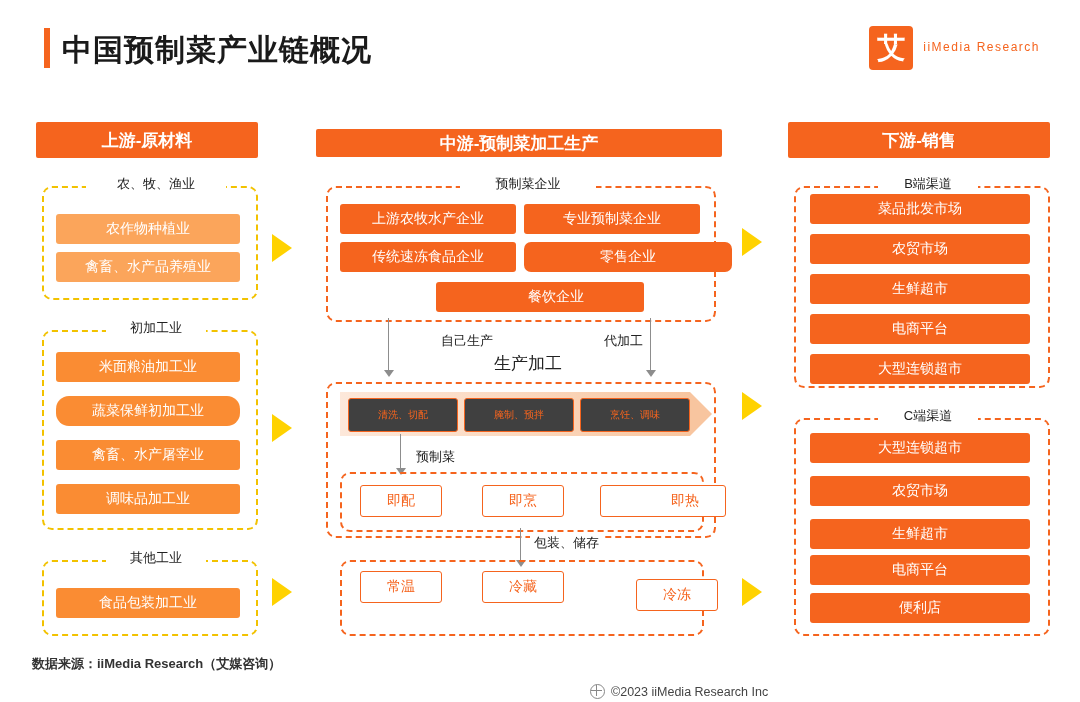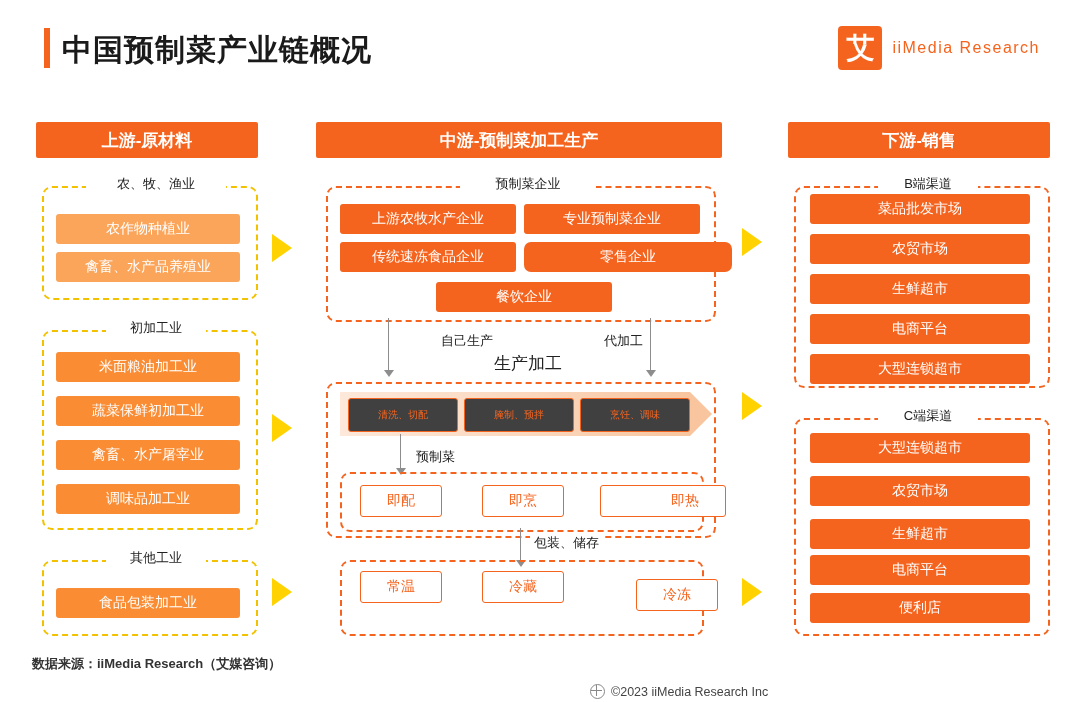--- a/index.html
+++ b/index.html
@@ -6,21 +6,21 @@
   body{width:1080px;height:702px;background:#ffffff;font-family:"Liberation Sans","DejaVu Sans",sans-serif;overflow:hidden;position:relative;}
 
   
   .header{position:absolute;left:0;top:0;width:1080px;height:96px;}
   .title-bar{position:absolute;left:44px;top:28px;width:6px;height:40px;background:#f5641e;}
   .title{position:absolute;left:62px;top:30px;font-size:30px;font-weight:bold;color:#1a1a1a;letter-spacing:1px;}
   .logo{position:absolute;right:40px;top:26px;display:flex;align-items:center;gap:10px;}
   .logo-mark{width:44px;height:44px;background:#f5641e;border-radius:4px;color:#fff;font-size:28px;font-weight:bold;display:flex;align-items:center;justify-content:center;}
   .logo-text{display:flex;flex-direction:column;line-height:1.15;}
   .logo-cn{font-size:24px;font-weight:bold;color:#f5641e;letter-spacing:2px;}
-  .logo-en{font-size:16px;color:#f5641e;letter-spacing:1.5px;}
+  .logo-en{font-size:12px;color:#f5641e;letter-spacing:1.5px;}
 
   
   .col-head{position:absolute;background:#f5641e;color:#fff;font-size:17px;font-weight:bold;display:flex;align-items:center;justify-content:center;border-radius:2px;}
   .dash-box{position:absolute;border:2px dashed;border-radius:10px;}
   .dash-yellow{border-color:#f2c200;}
   .dash-orange{border-color:#f5641e;}
   .grp-label{position:absolute;background:#fff;font-size:13px;color:#222;padding:0 8px;text-align:center;}
   .pill{position:absolute;border-radius:3px;display:flex;align-items:center;justify-content:center;color:#fff;font-size:14px;}
   .pill-light{background:#fba55b;}
   .pill-mid{background:#fa8c33;}
@@ -54,50 +54,50 @@
   <div class="title">中国预制菜产业链概况</div>
   <div class="logo">
     <div class="logo-mark">艾</div>
     <div class="logo-text">
       <div class="logo-en">iiMedia Research</div>
     </div>
   </div>
 </div>
 
 <div class="col-head" style="left:36px;top:122px;width:222px;height:36px;">上游-原材料</div>
-<div class="col-head" style="left:316px;top:122px;width:406px;height:36px;">中游-预制菜加工生产</div>
+<div class="col-head" style="left:316px;top:129px;width:406px;height:28px;">中游-预制菜加工生产</div>
 <div class="col-head" style="left:788px;top:122px;width:262px;height:36px;">下游-销售</div>
 
 <div class="dash-box dash-yellow" style="left:42px;top:186px;width:212px;height:110px;"></div>
 <div class="grp-label" style="left:86px;top:175px;width:124px;">农、牧、渔业</div>
 <div class="pill pill-light" style="left:56px;top:214px;width:184px;height:30px;">农作物种植业</div>
 <div class="pill pill-light" style="left:56px;top:252px;width:184px;height:30px;">禽畜、水产品养殖业</div>
 
 <div class="dash-box dash-yellow" style="left:42px;top:330px;width:212px;height:196px;"></div>
 <div class="grp-label" style="left:106px;top:319px;width:84px;">初加工业</div>
 <div class="pill pill-mid" style="left:56px;top:352px;width:184px;height:30px;">米面粮油加工业</div>
-<div class="pill pill-mid" style="left:56px;top:396px;width:184px;height:30px;">蔬菜保鲜初加工业</div>
+<div class="pill pill-mid" style="left:56px;top:396px;width:184px;height:30px;border-radius:13px;">蔬菜保鲜初加工业</div>
 <div class="pill pill-mid" style="left:56px;top:440px;width:184px;height:30px;">禽畜、水产屠宰业</div>
 <div class="pill pill-mid" style="left:56px;top:484px;width:184px;height:30px;">调味品加工业</div>
 
 <div class="dash-box dash-yellow" style="left:42px;top:560px;width:212px;height:72px;"></div>
 <div class="grp-label" style="left:106px;top:549px;width:84px;">其他工业</div>
 <div class="pill pill-mid" style="left:56px;top:588px;width:184px;height:30px;">食品包装加工业</div>
 
 <div class="arrow-y" style="left:272px;top:234px;"></div>
 <div class="arrow-y" style="left:272px;top:414px;"></div>
 <div class="arrow-y" style="left:272px;top:578px;"></div>
 
 <div class="dash-box dash-orange" style="left:326px;top:186px;width:386px;height:132px;"></div>
 <div class="grp-label" style="left:460px;top:175px;width:120px;">预制菜企业</div>
 <div class="pill pill-orange" style="left:340px;top:204px;width:176px;height:30px;">上游农牧水产企业</div>
 <div class="pill pill-orange" style="left:524px;top:204px;width:176px;height:30px;">专业预制菜企业</div>
 <div class="pill pill-orange" style="left:340px;top:242px;width:176px;height:30px;">传统速冻食品企业</div>
 <div class="pill pill-orange" style="left:524px;top:242px;width:208px;height:30px;border-radius:7px;">零售企业</div>
-<div class="pill pill-orange" style="left:436px;top:282px;width:176px;height:30px;">餐饮企业</div>
+<div class="pill pill-orange" style="left:436px;top:282px;width:176px;height:30px;padding-left:32px;">餐饮企业</div>
 
 <div class="vline" style="left:388px;top:318px;height:54px;"></div>
 <div class="vhead" style="left:384px;top:370px;"></div>
 <div class="small-lab" style="left:398px;top:332px;margin-left:39px;">自己生产</div>
 
 <div class="vline" style="left:650px;top:318px;height:54px;"></div>
 <div class="vhead" style="left:646px;top:370px;"></div>
 <div class="small-lab" style="left:600px;top:332px;">代加工</div>
 
 <div class="dash-box dash-orange" style="left:326px;top:382px;width:386px;height:152px;"></div>

